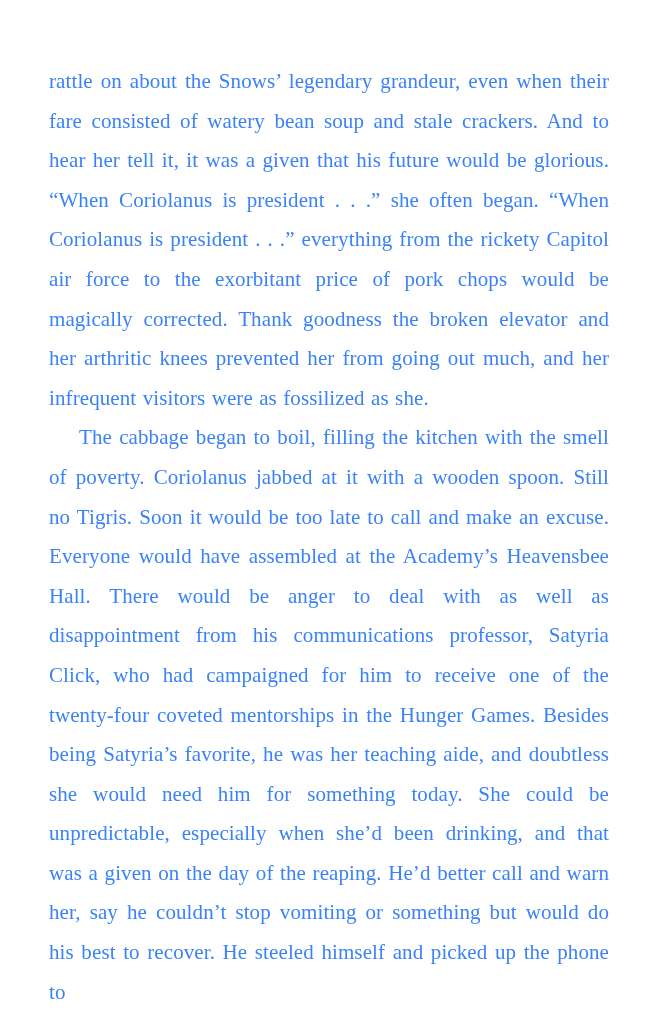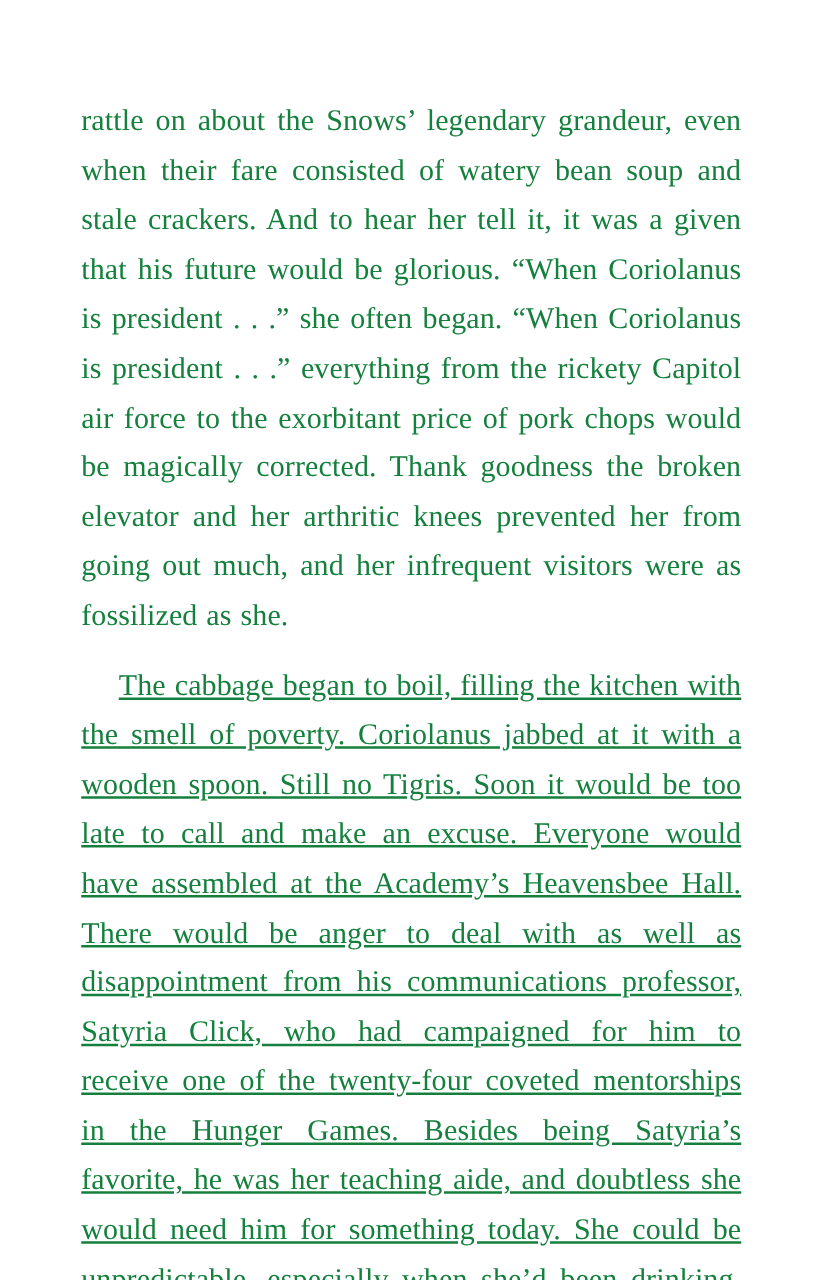--- a/index.html
+++ b/index.html
@@ -13,35 +13,34 @@
       overflow: hidden;
     }
     .book-page {
       box-sizing: border-box;
       width: 657px;
       height: 1024px;
       padding: 62px 48px 0 49px;
       background: #ffffff;
     }
     .book-page p {
-      margin: 16px;
+      margin: 0;
       font-family: "Liberation Serif", "DejaVu Serif", serif;
-      font-size: 24px;
+      font-size: 21px;
       line-height: 39.6px;
-      color: #15803d;
+      color: #3b82f6;
       text-align: justify;
       letter-spacing: 0.1px;
       word-spacing: 1px;
     }
     .book-page p.indented {
       text-indent: 30px;
     }
     .book-page p.justify-last {
       text-align-last: justify;
-      text-decoration: underline;
     }
   </style>
 </head>
 <body>
 
 <div class="book-page">
   <p class="body-paragraph">rattle on about the Snows’ legendary grandeur, even when their fare consisted of watery bean soup and stale crackers. And to hear her tell it, it was a given that his future would be glorious. “When Coriolanus is president . . .” she often began. “When Coriolanus is president . . .” everything from the rickety Capitol air force to the exorbitant price of pork chops would be magically corrected. Thank goodness the broken elevator and her arthritic knees prevented her from going out much, and her infrequent visitors were as fossilized as she.</p>
   <p class="body-paragraph indented justify-last">The cabbage began to boil, filling the kitchen with the smell of poverty. Coriolanus jabbed at it with a wooden spoon. Still no Tigris. Soon it would be too late to call and make an excuse. Everyone would have assembled at the Academy’s Heavensbee Hall. There would be anger to deal with as well as disappointment from his communications professor, Satyria Click, who had campaigned for him to receive one of the twenty-four coveted mentorships in the Hunger Games. Besides being Satyria’s favorite, he was her teaching aide, and doubtless she would need him for something today. She could be unpredictable, especially when she’d been drinking, and that was a given on the day of the reaping. He’d better call and warn her, say he couldn’t stop vomiting or something but would do his best to recover. He steeled himself and picked up the phone to</p>
 </div>
 

